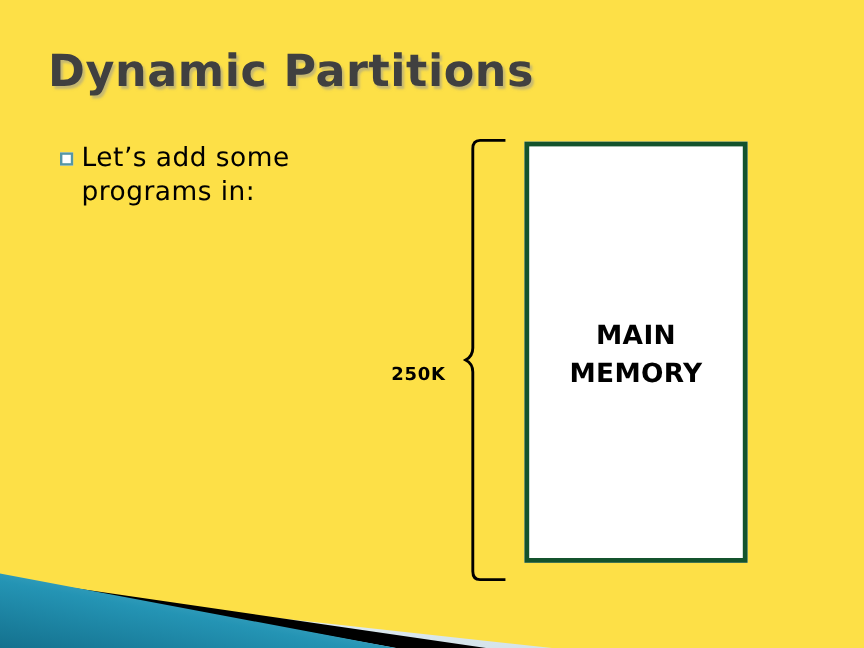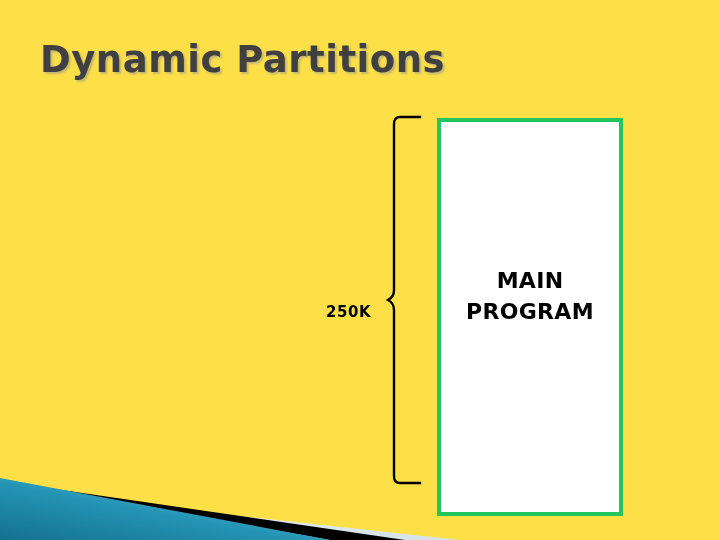--- a/index.html
+++ b/index.html
@@ -99,22 +99,22 @@
     width: 42px;
     height: 372px;
   }
 
   
   #memory-box {
     position: absolute;
     left: 437px;
     top: 118px;
     width: 186px;
-    height: 398px;
-    border: 4px solid #22c55e;
+    height: 351px;
+    border: 4px solid #14532d;
     background: #ffffff;
     box-sizing: border-box;
   }
   #memory-label {
     position: absolute;
     left: 0;
     right: 0;
     top: 143px;
     text-align: center;
     font-size: 22px;
@@ -134,40 +134,46 @@
     pointer-events: none;
   }
 </style>
 </head>
 <body>
 
 <div id="slide">
 
   <div id="slide-title">Dynamic Partitions</div>
 
+  <div id="bullet-block">
+    <div id="bullet-row">
+      <span class="bullet-marker"></span>
+      <span id="bullet-text">Let’s add some programs in:</span>
+    </div>
+  </div>
 
 
   <div id="size-label">250K</div>
 
   <svg id="brace" viewBox="0 0 42 372">
     <path d="M 34 3
              L 14 3
              Q 8 3 8 10
              L 8 176
              Q 8 183 2 186
              Q 8 189 8 196
              L 8 362
              Q 8 369 14 369
              L 34 369" fill="none" stroke="#000000" stroke-width="2.4" stroke-linecap="square" stroke-linejoin="miter"></path>
   </svg>
 
   <div id="memory-box">
     <div id="memory-label">
       <div>MAIN</div>
-      <div>PROGRAM</div>
+      <div>MEMORY</div>
     </div>
   </div>
 
   <svg id="decoration" viewBox="0 0 460 90" preserveAspectRatio="none">
     <defs>
       <linearGradient id="tealGrad" x1="0" y1="1" x2="1" y2="0">
         <stop offset="0%" stop-color="#14718e"></stop>
         <stop offset="45%" stop-color="#2494b4"></stop>
         <stop offset="75%" stop-color="#57b4cd"></stop>
         <stop offset="100%" stop-color="#2f9cba"></stop>

